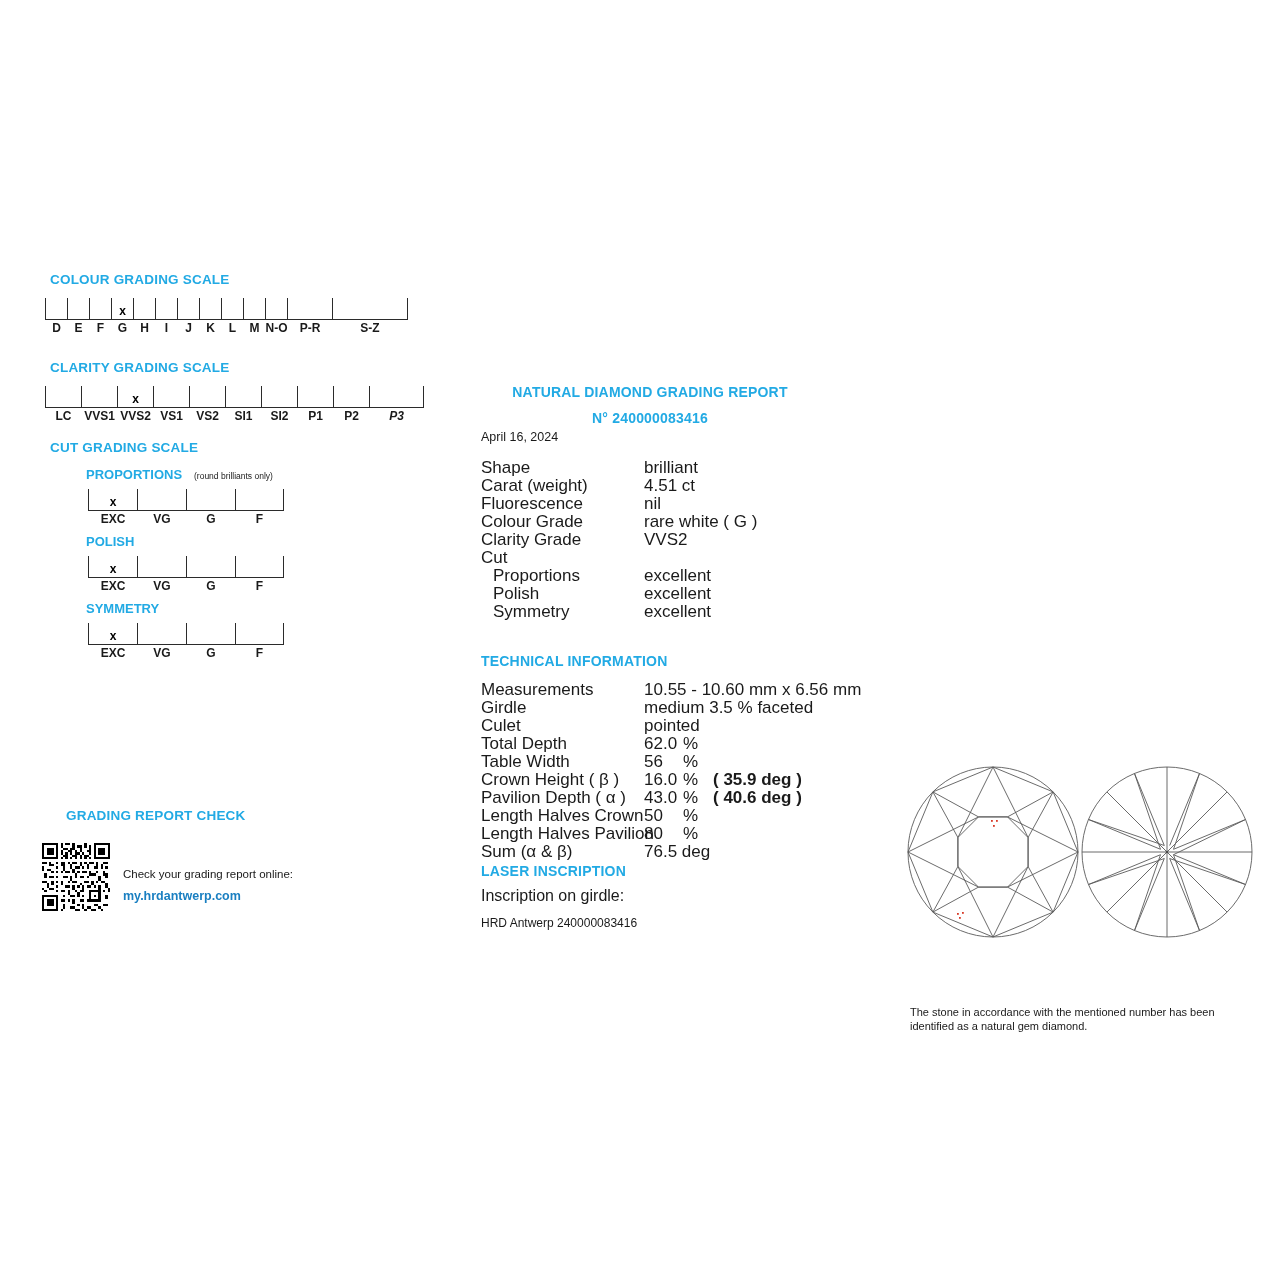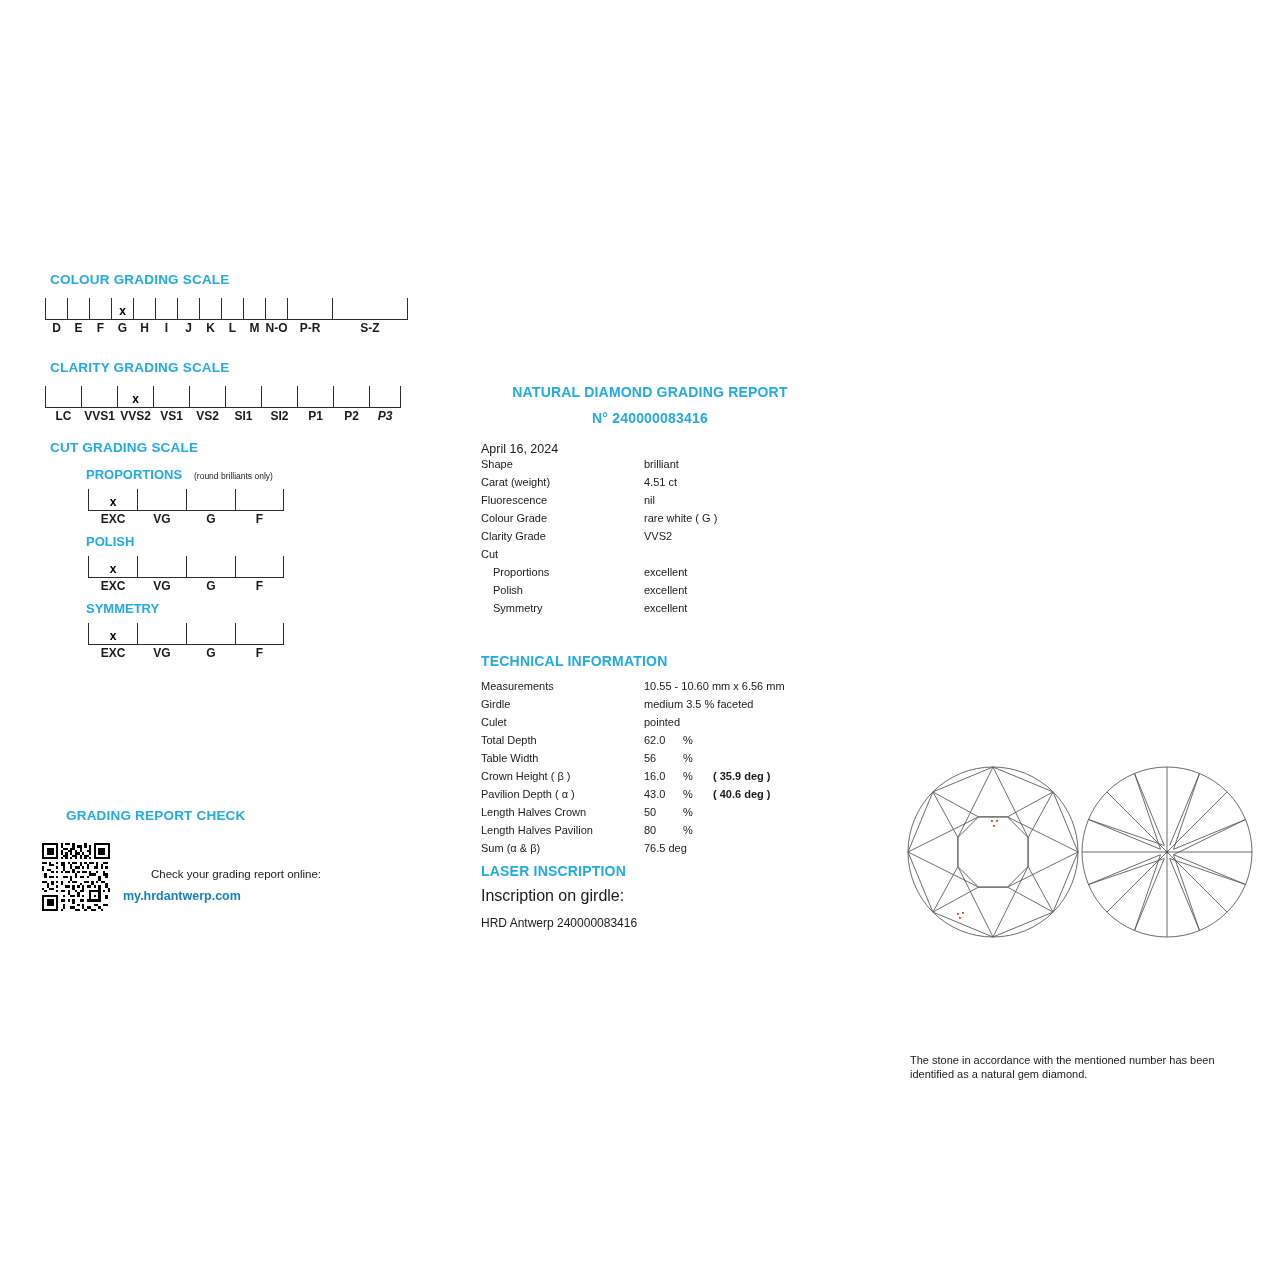--- a/index.html
+++ b/index.html
@@ -74,37 +74,36 @@
     color: #1a1a1a;
     line-height: 1;
     white-space: nowrap;
   }
 
   
   .rep-date { font-size: 12.5px; }
   .row {
     position: relative;
     height: 18px;
-    font-size: 11px;
+    font-size: 17px;
     white-space: nowrap;
   }
   .row .k { position: absolute; left: 0; top: 0; }
   .row .k.indent { left: 12px; }
   .row .v { position: absolute; left: 163px; top: 0; }
   .row .v2 { position: absolute; left: 202px; top: 0; }
   .row .v3 { position: absolute; left: 232px; top: 0; font-weight: bold; }
 
   .qr-text { font-size: 11.5px; }
   .link { color: #1a7fc1; font-weight: bold; font-size: 12.5px; }
 
   .foot {
     font-size: 11px;
     line-height: 14px;
     color: #1a1a1a;
-    margin-top: 48px;
   }
   .foot.ital { font-style: italic; line-height: 14.5px; }
 
   svg { display: block; }
 </style>
 </head>
 <body>
 
 <div class="page">
 
@@ -175,21 +174,21 @@
       </div>
       <div class="cell" style="width: 36px;">
         <span class="lab">SI2</span>
       </div>
       <div class="cell" style="width: 36px;">
         <span class="lab">P1</span>
       </div>
       <div class="cell" style="width: 36px;">
         <span class="lab">P2</span>
       </div>
-      <div class="cell" style="width: 32px; font-style: italic;">
+      <div class="cell" style="width: 55px; font-style: italic;">
         <span class="lab">P3</span>
       </div>
     </div>
 
   <div class="abs sec-title" style="left:50px; top:440px;">CUT GRADING SCALE</div>
 
   <div class="abs sub-title" style="left:86px; top:467px;">PROPORTIONS</div>
   <div class="abs tiny-note" style="left:194px; top:471px;">(round brilliants only)</div>
   <div class="scale" id="cut-scale-0" style="left:88px; top:489px;">
       <div class="cell" style="width: 49px;">
@@ -400,27 +399,27 @@
         <rect x="8" y="28" width="1" height="1"></rect>
           <rect x="14" y="28" width="2" height="1"></rect>
         <rect x="18" y="28" width="1" height="1"></rect>
           <rect x="21" y="28" width="2" height="1"></rect>
         <rect x="25" y="28" width="1" height="1"></rect>
           <rect x="20" y="22" width="1" height="1"></rect>
       </g>
     </svg>
   </div>
 
-  <div class="abs qr-text" style="left:123px; top:868px;margin-left:28px;">Check your grading report online:</div>
+  <div class="abs qr-text" style="left:123px; top:868px;">Check your grading report online:</div>
   <div class="abs link" style="left:123px; top:889px;">my.hrdantwerp.com</div>
 
   <div class="abs sec-title" style="left:480px; top:384px; width:340px; text-align:center; font-size:14px;">NATURAL DIAMOND GRADING REPORT</div>
   <div class="abs sec-title" style="left:480px; top:410px; width:340px; text-align:center; font-size:14px;">N° 240000083416</div>
 
-  <div class="abs rep-date" style="left:481px; top:430px;margin-top:12px;">April 16, 2024</div>
+  <div class="abs rep-date" style="left:481px; top:430px;">April 16, 2024</div>
 
   <div class="abs" id="report-rows" style="left:481px; top:458px; width:340px;">
       <div class="row">
         <span class="k">Shape</span>
         <span class="v">brilliant</span>
       </div>
       <div class="row">
         <span class="k">Carat (weight)</span>
         <span class="v">4.51 ct</span>
       </div>

